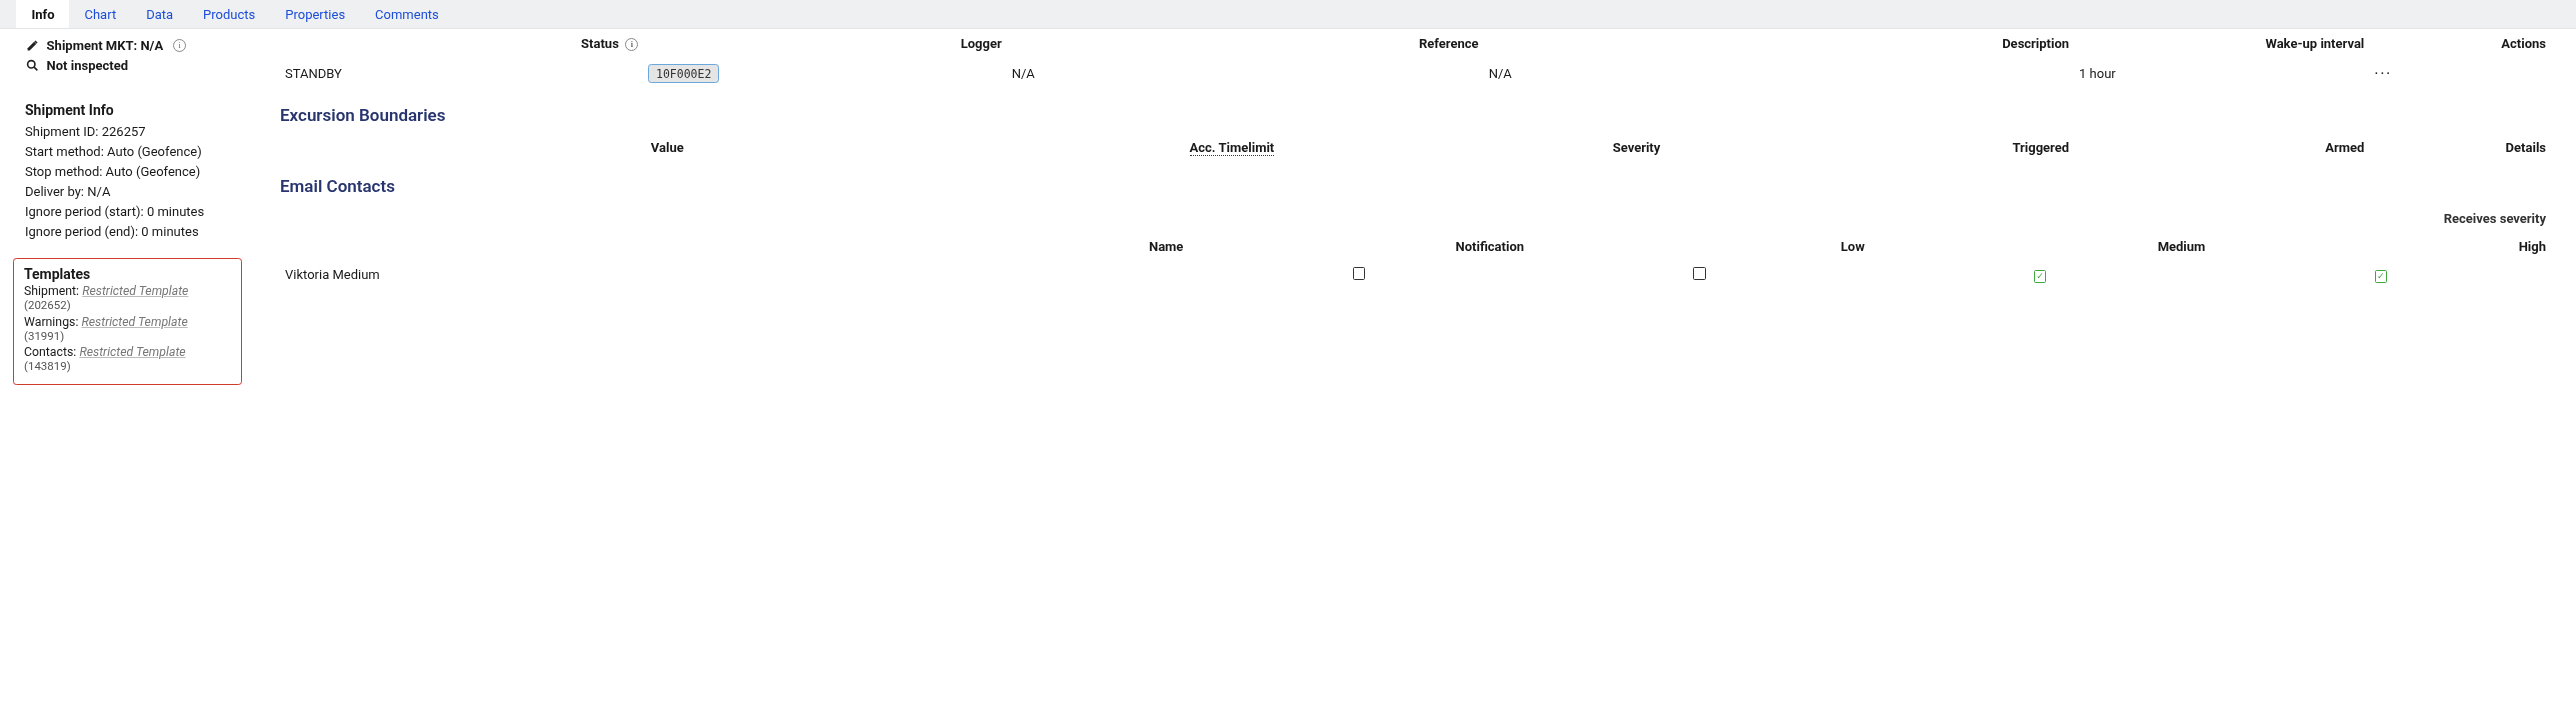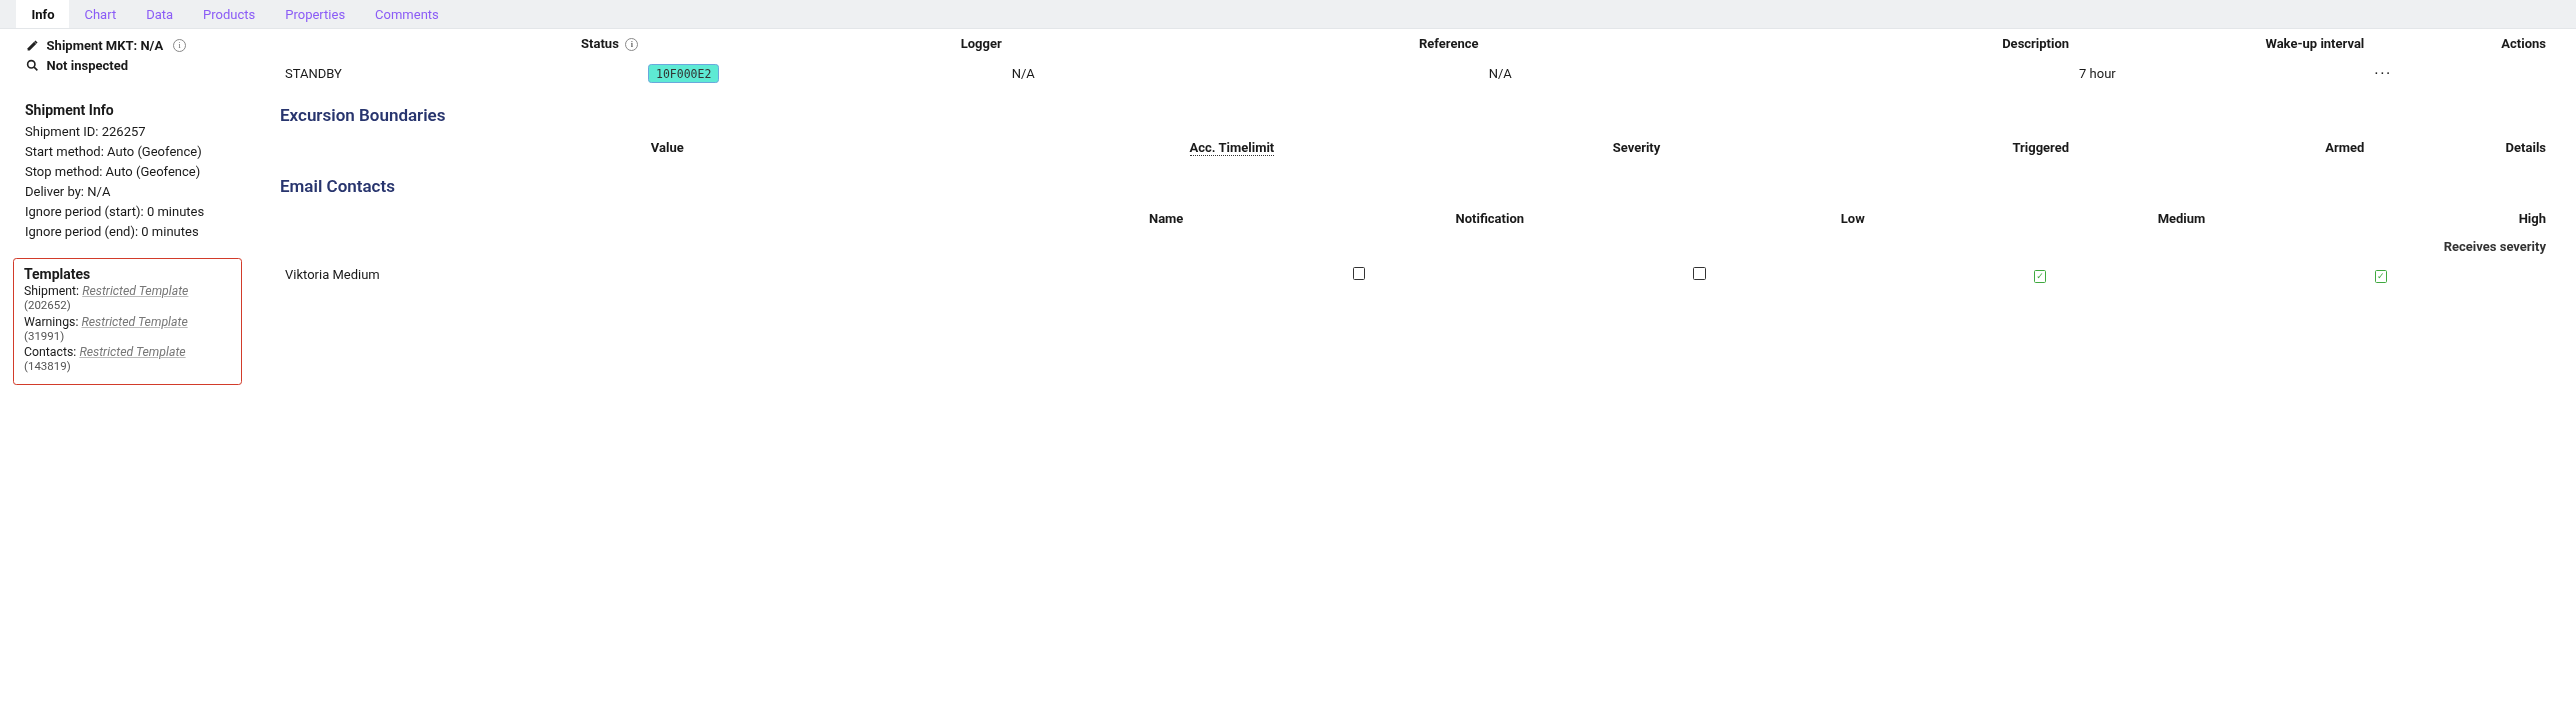--- a/index.html
+++ b/index.html
@@ -11,21 +11,21 @@
     background: #fff;
   }
   .tabbar {
     display: flex;
     background: #eef0f2;
     border-bottom: 0.8px solid #e3e6e9;
     padding-left: 16.4px;
   }
   .tab {
     padding: 6.6px 15px;
-    color: #8b5cf6;
+    color: #1d4ed8;
     cursor: pointer;
     font-size: 13px;
   }
   .tab.active {
     background: #fff;
     color: #111;
     font-weight: 700;
   }
   .layout { display: flex; }
   .sidebar {
@@ -95,21 +95,21 @@
     font-size: 13px;
     padding: 6.6px 5px;
   }
   table.data td {
     padding: 6.6px 5px;
     font-size: 13px;
   }
   .logger-badge {
     display: inline-block;
     font-family: ui-monospace, SFMono-Regular, Menlo, Monaco, Consolas, monospace;
-    background: #5eead4;
+    background: #e5e5e5;
     border: 1.2px solid #6aa8dc;
     border-radius: 3.3px;
     padding: 1.6px 6.6px;
     color: #333;
     font-size: 11.5px;
   }
   .acc-underline { border-bottom: 0.8px dotted #333; padding-bottom: 0.8px; }
   .excur tr.row td { border-bottom: 0.8px dotted #ccc; }
   .arrow { display:inline-block; width:11.5px; }
   .dash { font-size: 16.4px; font-weight: 700; color: #222; }
@@ -229,21 +229,21 @@
           <th>Wake-up interval</th>
           <th>Actions</th>
         </tr>
       </thead>
       <tbody>
         <tr>
           <td>STANDBY</td>
           <td><span class="logger-badge">10F000E2</span></td>
           <td>N/A</td>
           <td>N/A</td>
-          <td>7 hour</td>
+          <td>1 hour</td>
           <td><span class="ellipsis">···</span></td>
         </tr>
       </tbody>
     </table>
 
     <div class="h2">Excursion Boundaries</div>
 
     <table class="data excur">
       <colgroup>
           <col style="width:18%">
@@ -272,31 +272,31 @@
     <table class="data contacts">
       <colgroup>
           <col style="width:40%">
           <col style="width:15%">
           <col style="width:15%">
           <col style="width:15%">
           <col style="width:15%">
         </colgroup>
       <thead>
         <tr>
+          <th></th>
+          <th></th>
+          <th colspan="3" class="sev-head">Receives severity</th>
+        </tr>
+        <tr>
           <th>Name</th>
           <th class="center">Notification</th>
           <th class="center">Low</th>
           <th class="center">Medium</th>
           <th class="center">High</th>
         </tr>
-        <tr>
-          <th></th>
-          <th></th>
-          <th colspan="3" class="sev-head">Receives severity</th>
-        </tr>
       </thead>
       <tbody>
         <tr>
           <td>Viktoria Medium</td>
           <td class="center"><span class="checkbox"></span></td>
           <td class="center"><span class="checkbox"></span></td>
           <td class="center"><span class="checkbox checked">✓</span></td>
           <td class="center"><span class="checkbox checked">✓</span></td>
         </tr>
       </tbody>

